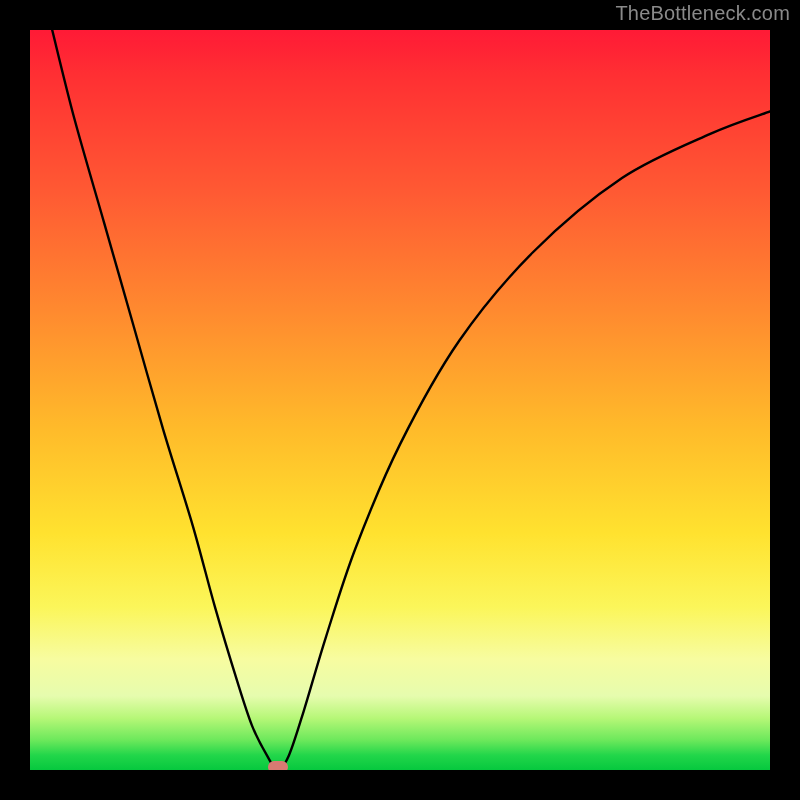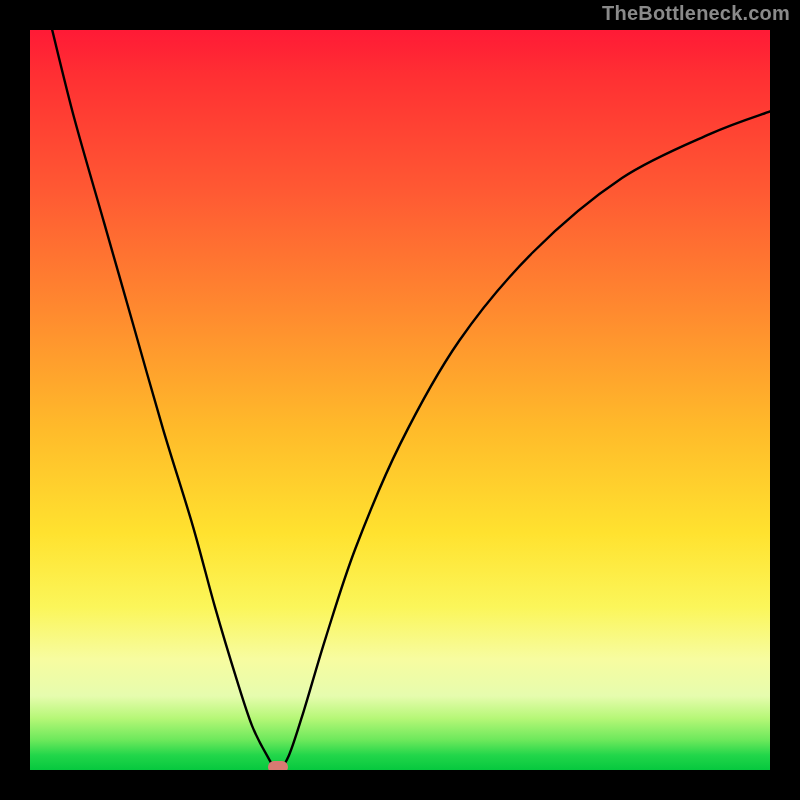--- a/index.html
+++ b/index.html
@@ -16,21 +16,21 @@
     width: 800px;
     height: 800px;
     background: #000;
   }
   .watermark {
     position: absolute;
     top: 2px;
     right: 10px;
     color: #8a8a8a;
     font-size: 20px;
-    font-weight: 700;
+    font-weight: 400;
     letter-spacing: 0.2px;
     z-index: 10;
   }
   .plot-area {
     position: absolute;
     left: 30px;
     top: 30px;
     width: 740px;
     height: 740px;
     overflow: hidden;

